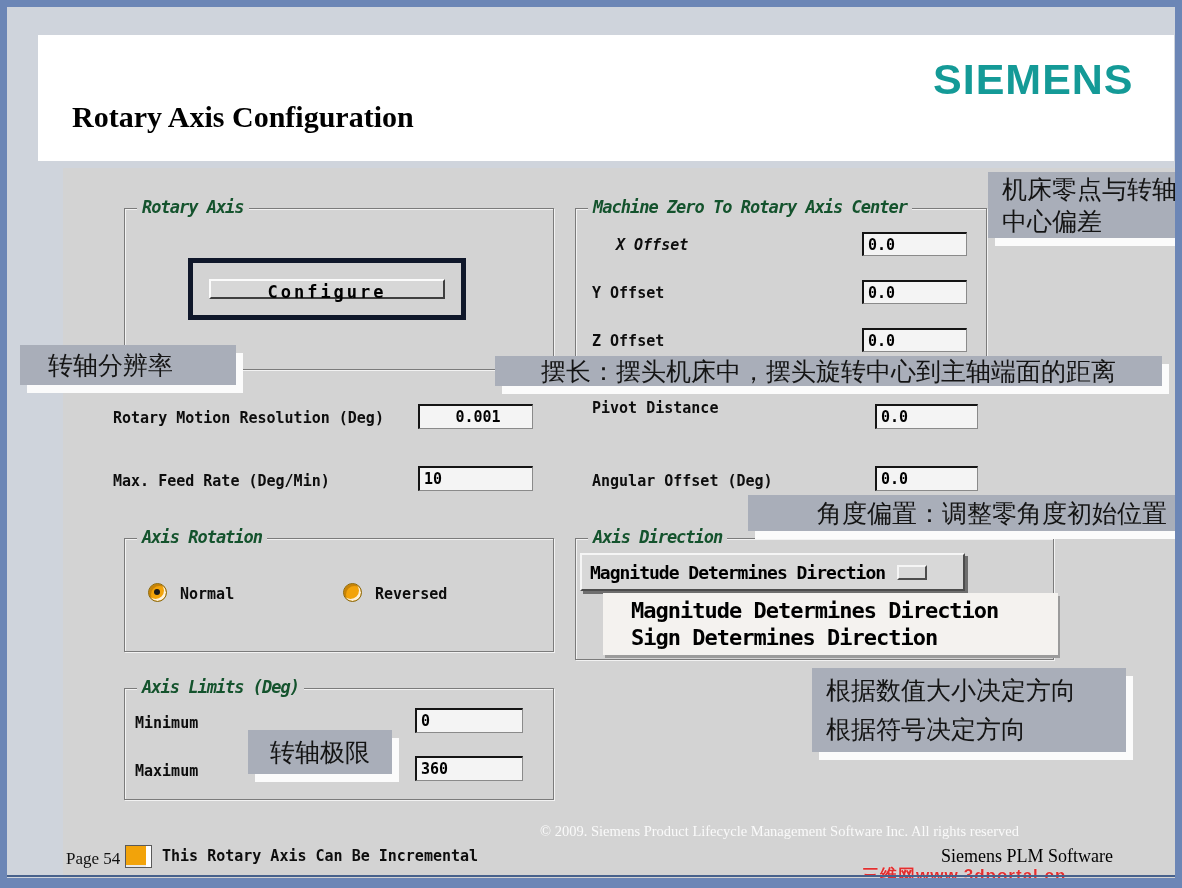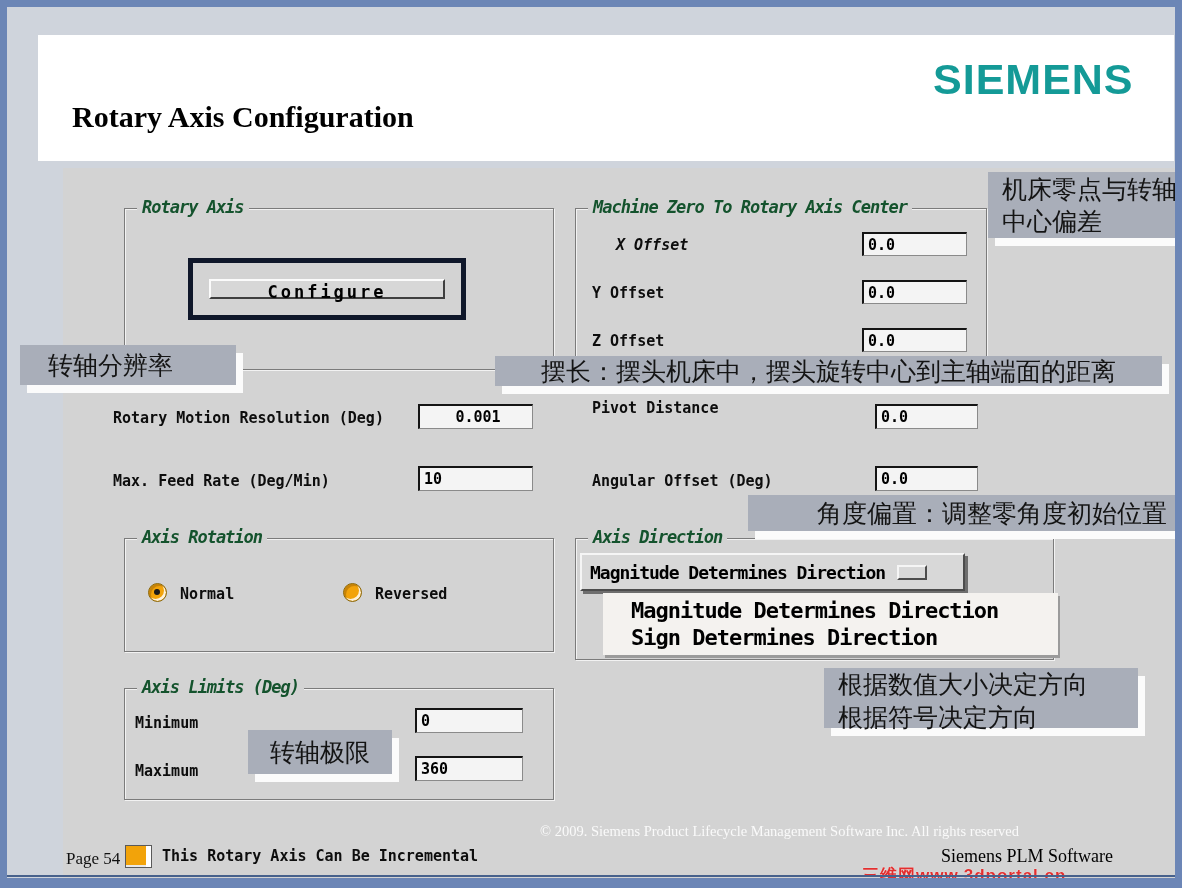--- a/index.html
+++ b/index.html
@@ -61,22 +61,22 @@
   .checkbox{position:absolute;left:125px;top:845px;width:25px;height:21px;background:#f2a30a;
             border:1px solid #5a5a5a;box-shadow:inset -5px 0 0 #ffffff, inset 0 -2px 0 #e8e8e8;z-index:3;cursor:pointer;}
 
   
   .callout{position:absolute;background:#a9aeb9;color:#141414;font-family:"Liberation Sans",sans-serif;
            font-size:25px;display:flex;align-items:center;box-shadow:7px 8px 0 #fbfbfb;z-index:8;white-space:nowrap;}
   #note-mzero{left:988px;top:172px;width:182px;height:66px;white-space:normal;line-height:32px;padding:0 0 0 14px;}
   #note-res{left:20px;top:345px;width:188px;height:40px;padding:0 0 0 28px;}
   #note-pivot{left:495px;top:348px;width:667px;height:30px;justify-content:center;margin-top:8px;}
   #note-angular{left:748px;top:495px;width:488px;height:36px;justify-content:center;}
-  #note-dir{left:812px;top:668px;width:300px;height:60px;flex-direction:column;align-items:flex-start;
-            justify-content:space-evenly;padding:0 0 0 14px;margin-left:12px;}
+  #note-dir{left:812px;top:668px;width:300px;height:84px;flex-direction:column;align-items:flex-start;
+            justify-content:space-evenly;padding:0 0 0 14px;}
   #note-lim{left:248px;top:730px;width:144px;height:44px;justify-content:center;}
 
   
   .page-label{position:absolute;left:66px;top:849px;font:17px "Liberation Serif",serif;color:#111;z-index:3;}
   .copyright{position:absolute;left:540px;top:823px;font:14.5px "Liberation Serif",serif;color:#fafafa;z-index:3;}
   .brand{position:absolute;left:941px;top:846px;font:18px "Liberation Serif",serif;color:#000;z-index:3;}
   .watermark{position:absolute;left:862px;top:864px;font:bold 17px "Liberation Sans",sans-serif;
              color:#e22f2f;letter-spacing:1px;text-shadow:0 0 1px #ffffff;z-index:9;}
 </style>
 </head>

